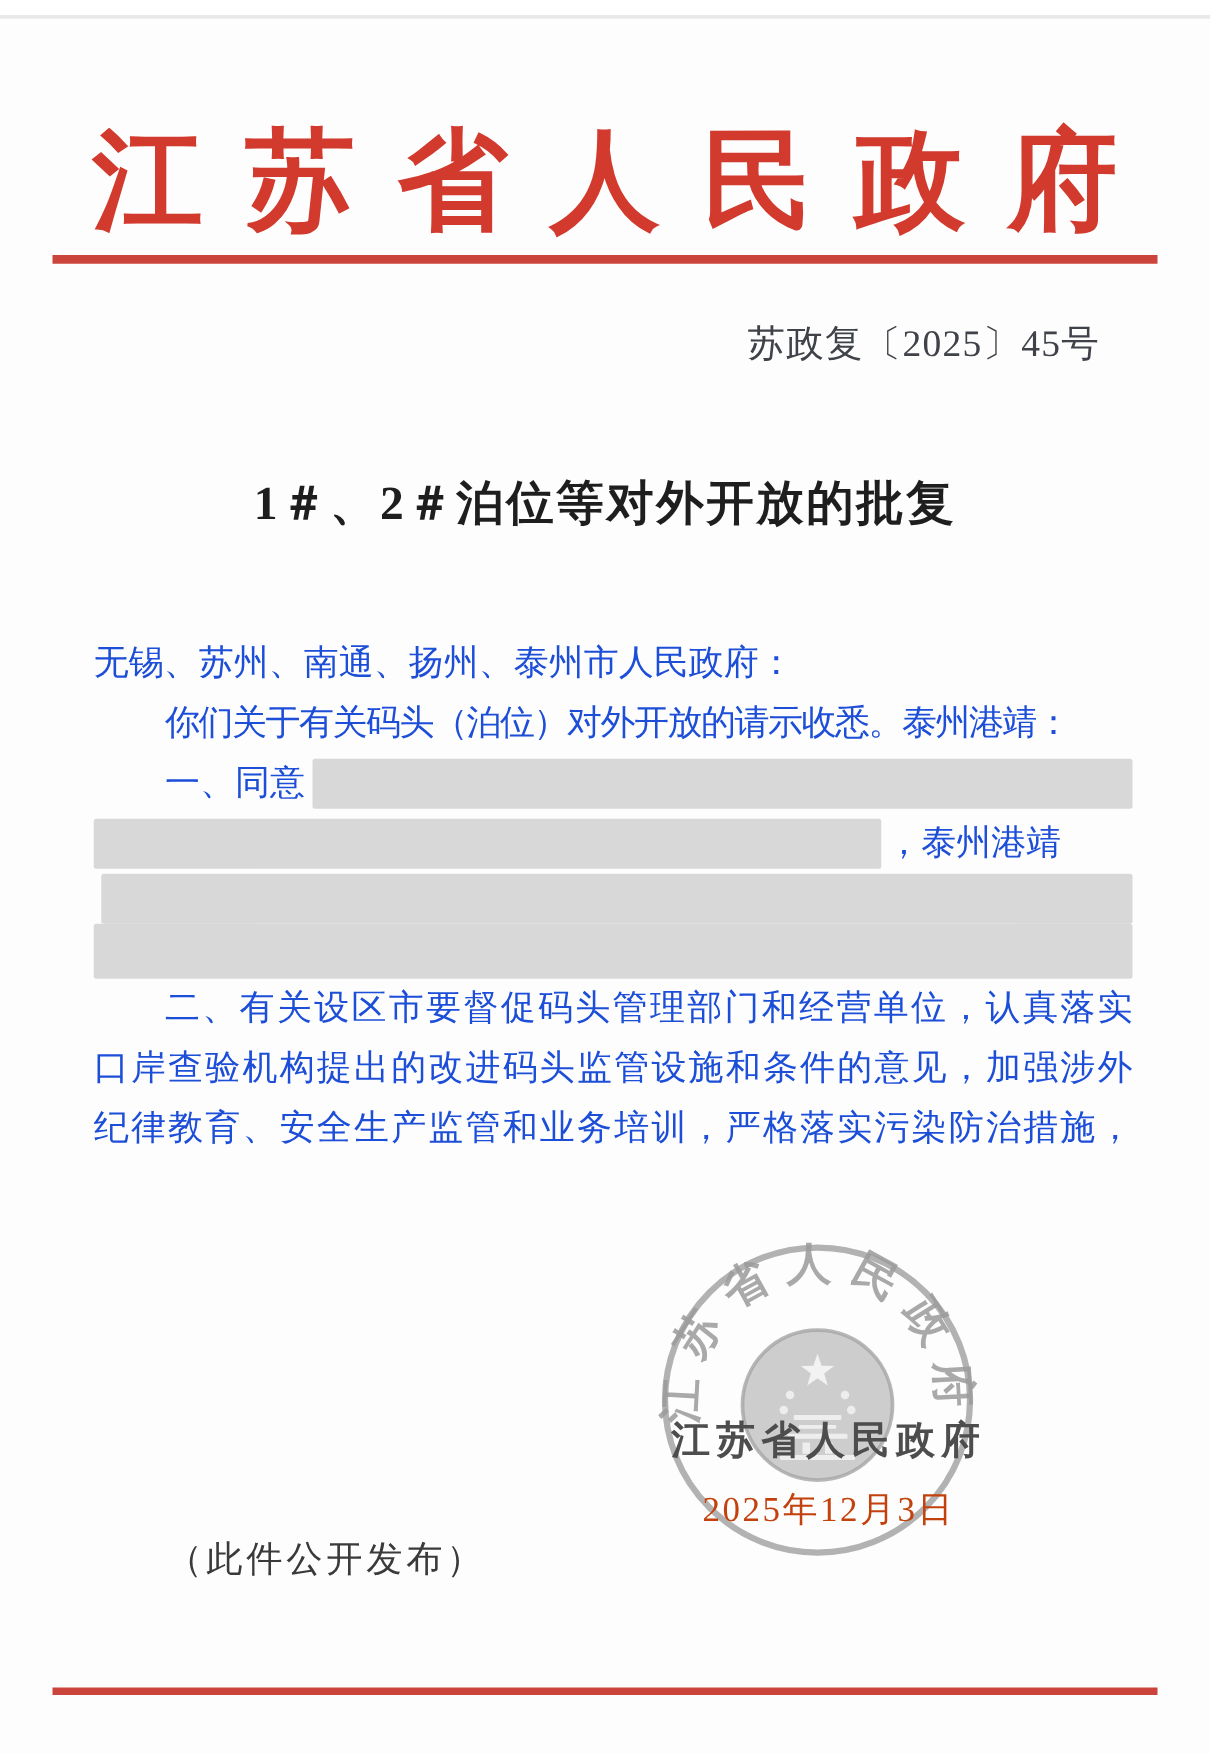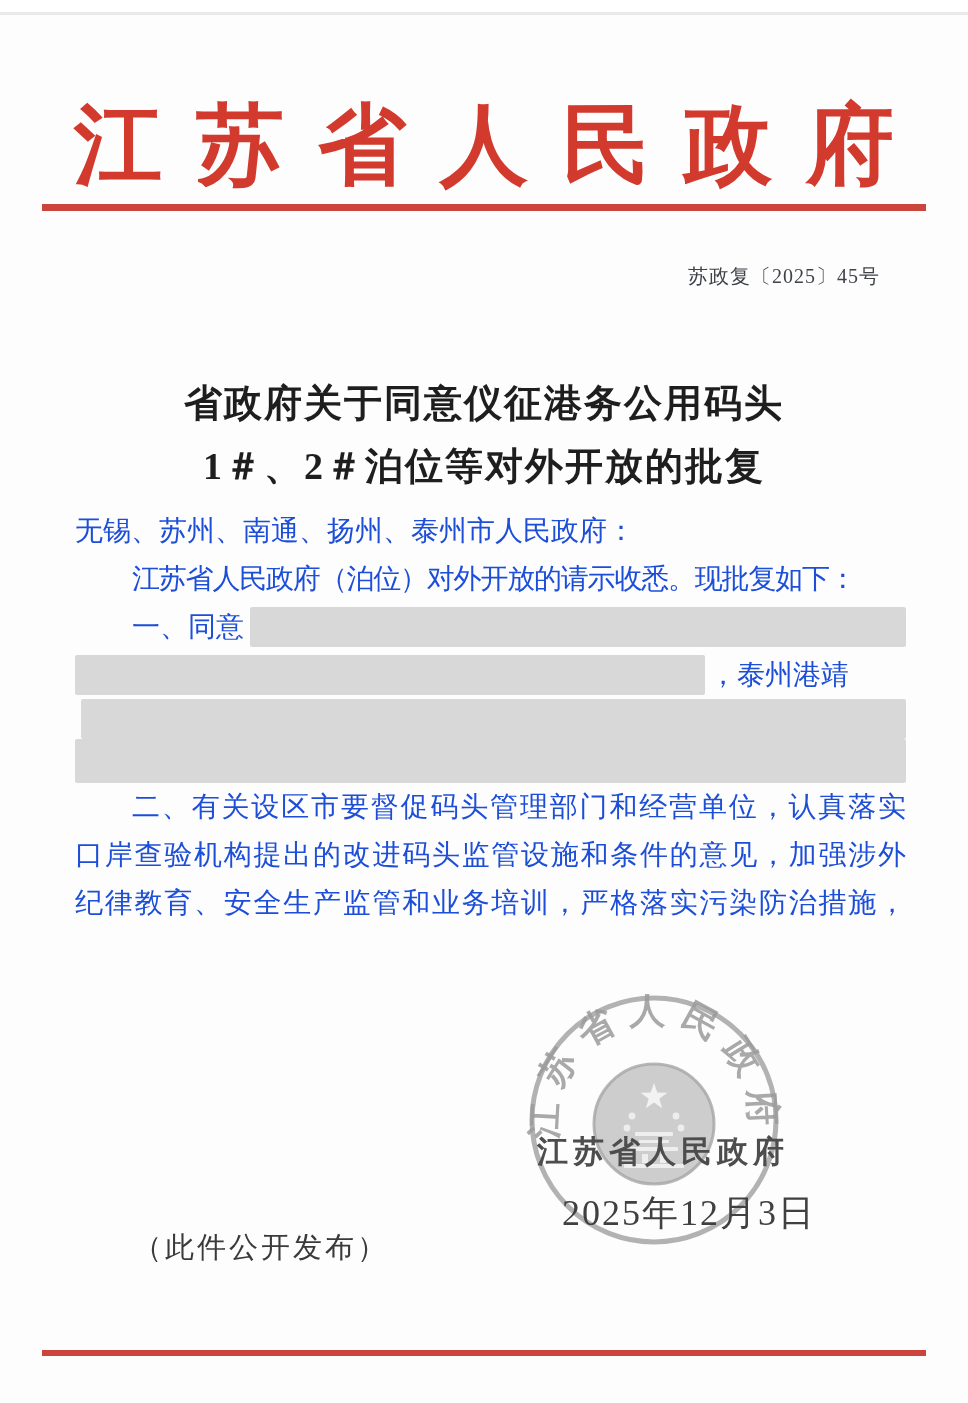--- a/index.html
+++ b/index.html
@@ -32,21 +32,21 @@
   }
   .red-rule {
     position:absolute; left:42px; width:884px; height:7px;
     background:#cc453c;
   }
   .rule-top { top:192px; }
   .rule-bottom { top:1338px; height:6px; }
 
   .doc-number {
     position:absolute; top:243px; right:88px;
-    font-size:20px; line-height:42px;
+    font-size:30px; line-height:42px;
     color:#3f4248; letter-spacing:1px;
     white-space:nowrap;
   }
 
   
   .doc-title {
     position:absolute; top:360px; left:0; width:100%;
     text-align:center; font-weight:700; color:#1e1e1e;
     font-size:38px; line-height:63px; letter-spacing:2px;
   }
@@ -72,48 +72,47 @@
 
   
   .seal-svg { position:absolute; left:510px; top:960px; opacity:.85; }
   .sign-org {
     position:absolute; left:537px; top:1119px;
     font-size:31px; font-weight:600; letter-spacing:5px;
     color:#4d4d4d; white-space:nowrap;
   }
   .sign-date {
     position:absolute; left:562px; top:1177px;
-    font-size:36px; letter-spacing:2px; color:#404040; white-space:nowrap;
+    font-size:28px; letter-spacing:2px; color:#c2410c; white-space:nowrap;
   }
 
   .footer-note {
     position:absolute; left:133px; top:1216px;
     font-size:29px; letter-spacing:3px; color:#3a3a3a; white-space:nowrap;
   }
 </style>
 </head>
 <body>
 
 <div class="page">
 
   <div class="scan-edge-top"></div>
 
   <div class="letterhead">江苏省人民政府</div>
   <div class="red-rule rule-top"></div>
 
   <div class="doc-number">苏政复〔2025〕45号</div>
 
   <div class="doc-title">
-    <div>省政府关于同意仪征港务公用码头</div>
     <div>1＃、2＃泊位等对外开放的批复</div>
   </div>
 
   <div class="body-text">
     <div class="line">无锡、苏州、南通、扬州、泰州市人民政府：</div>
-    <div class="line indent squeeze">江苏省人民政府（泊位）对外开放的请示收悉。现批复如下：</div>
+    <div class="line indent squeeze">你们关于有关码头（泊位）对外开放的请示收悉。泰州港靖：</div>
 
     <div class="line indent redrow">
       <span>一、同意</span>
       <span class="redact grow"></span>
     </div>
 
     <div class="line redrow">
       <span class="redact w76"></span>
       <span>，泰州港靖</span>
     </div>

